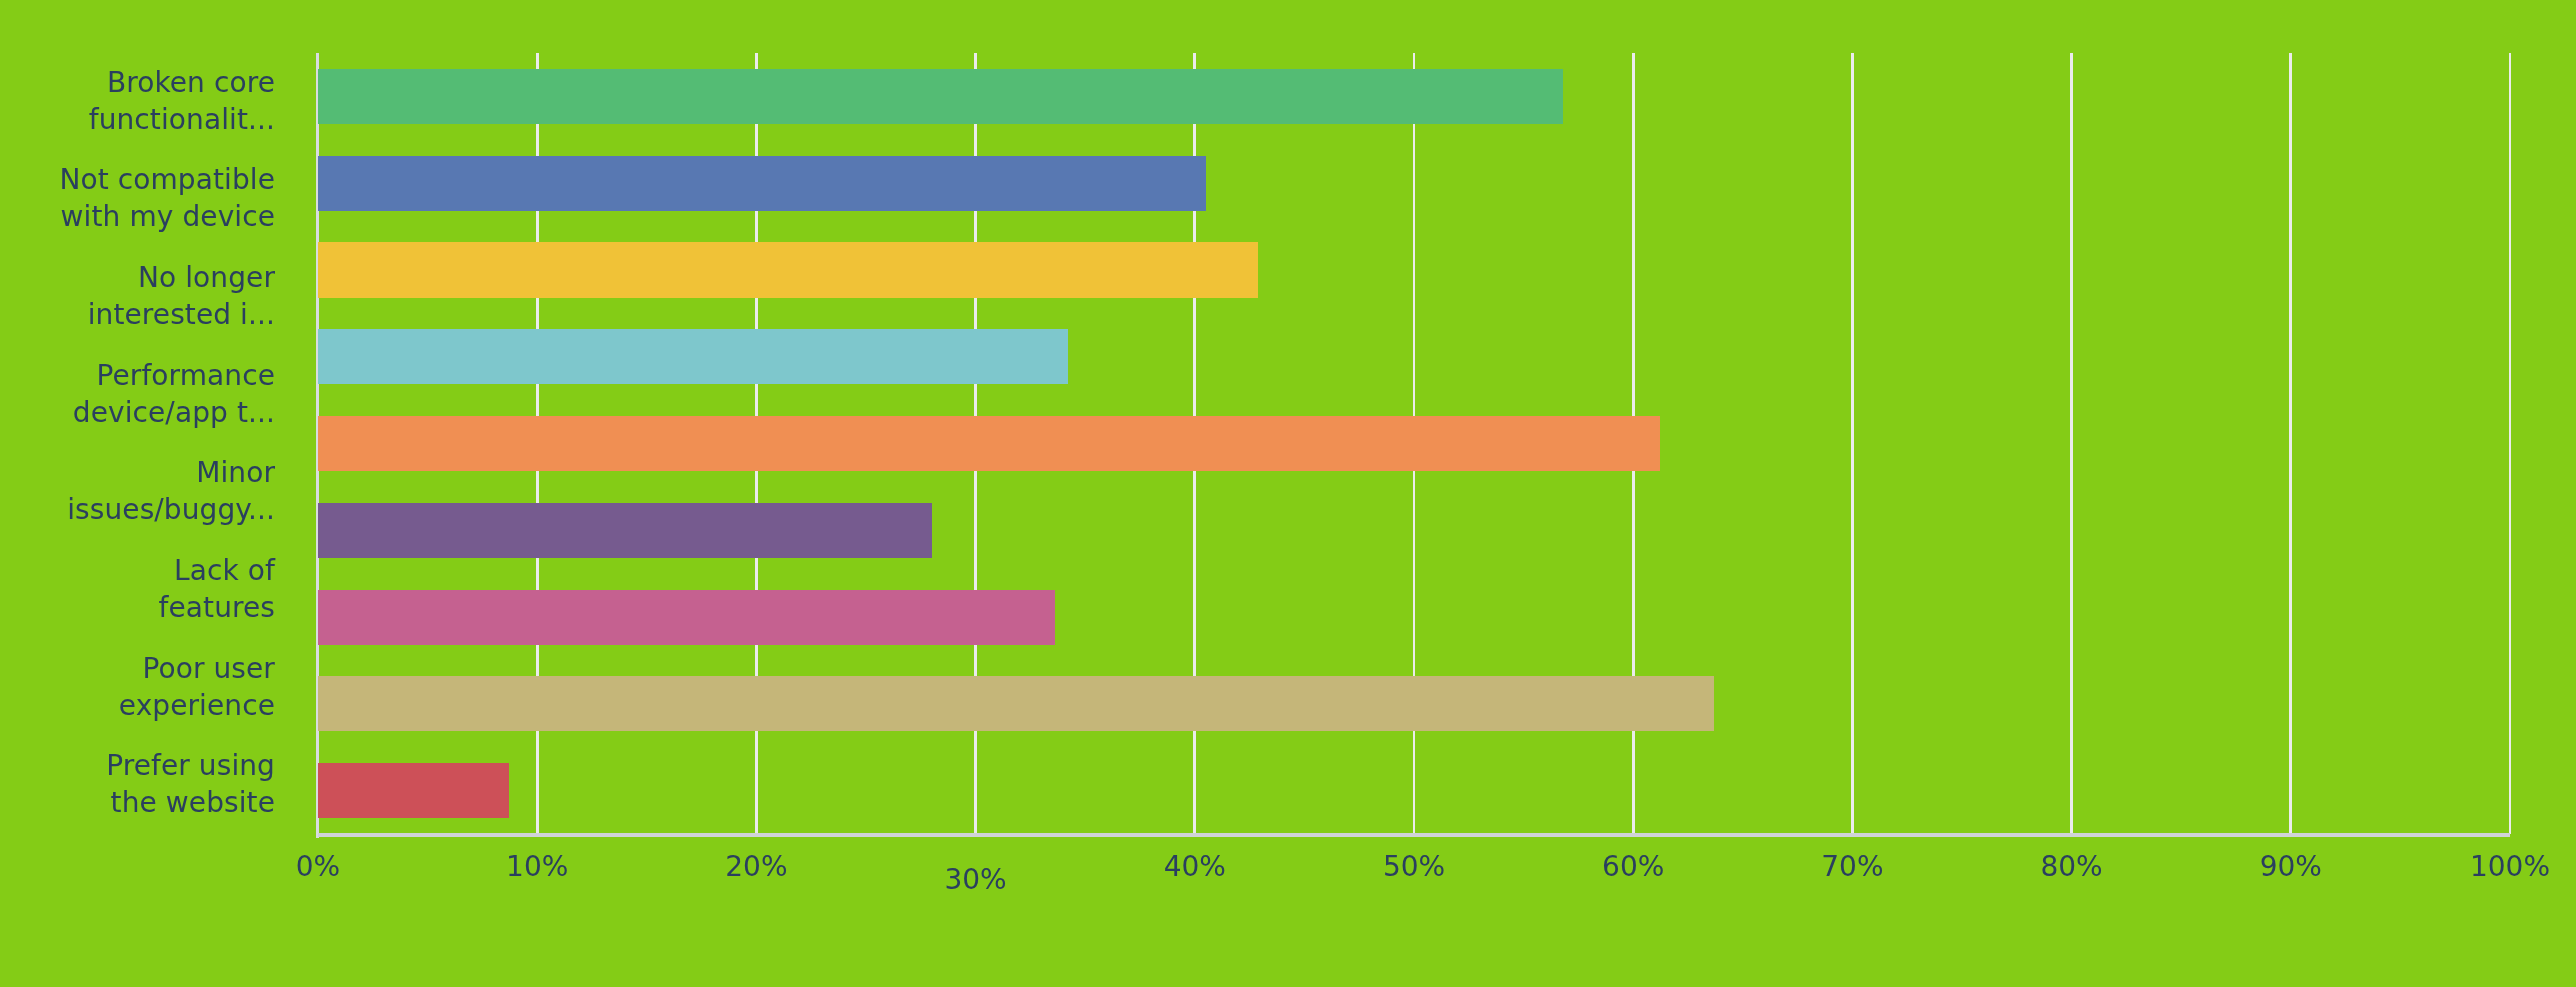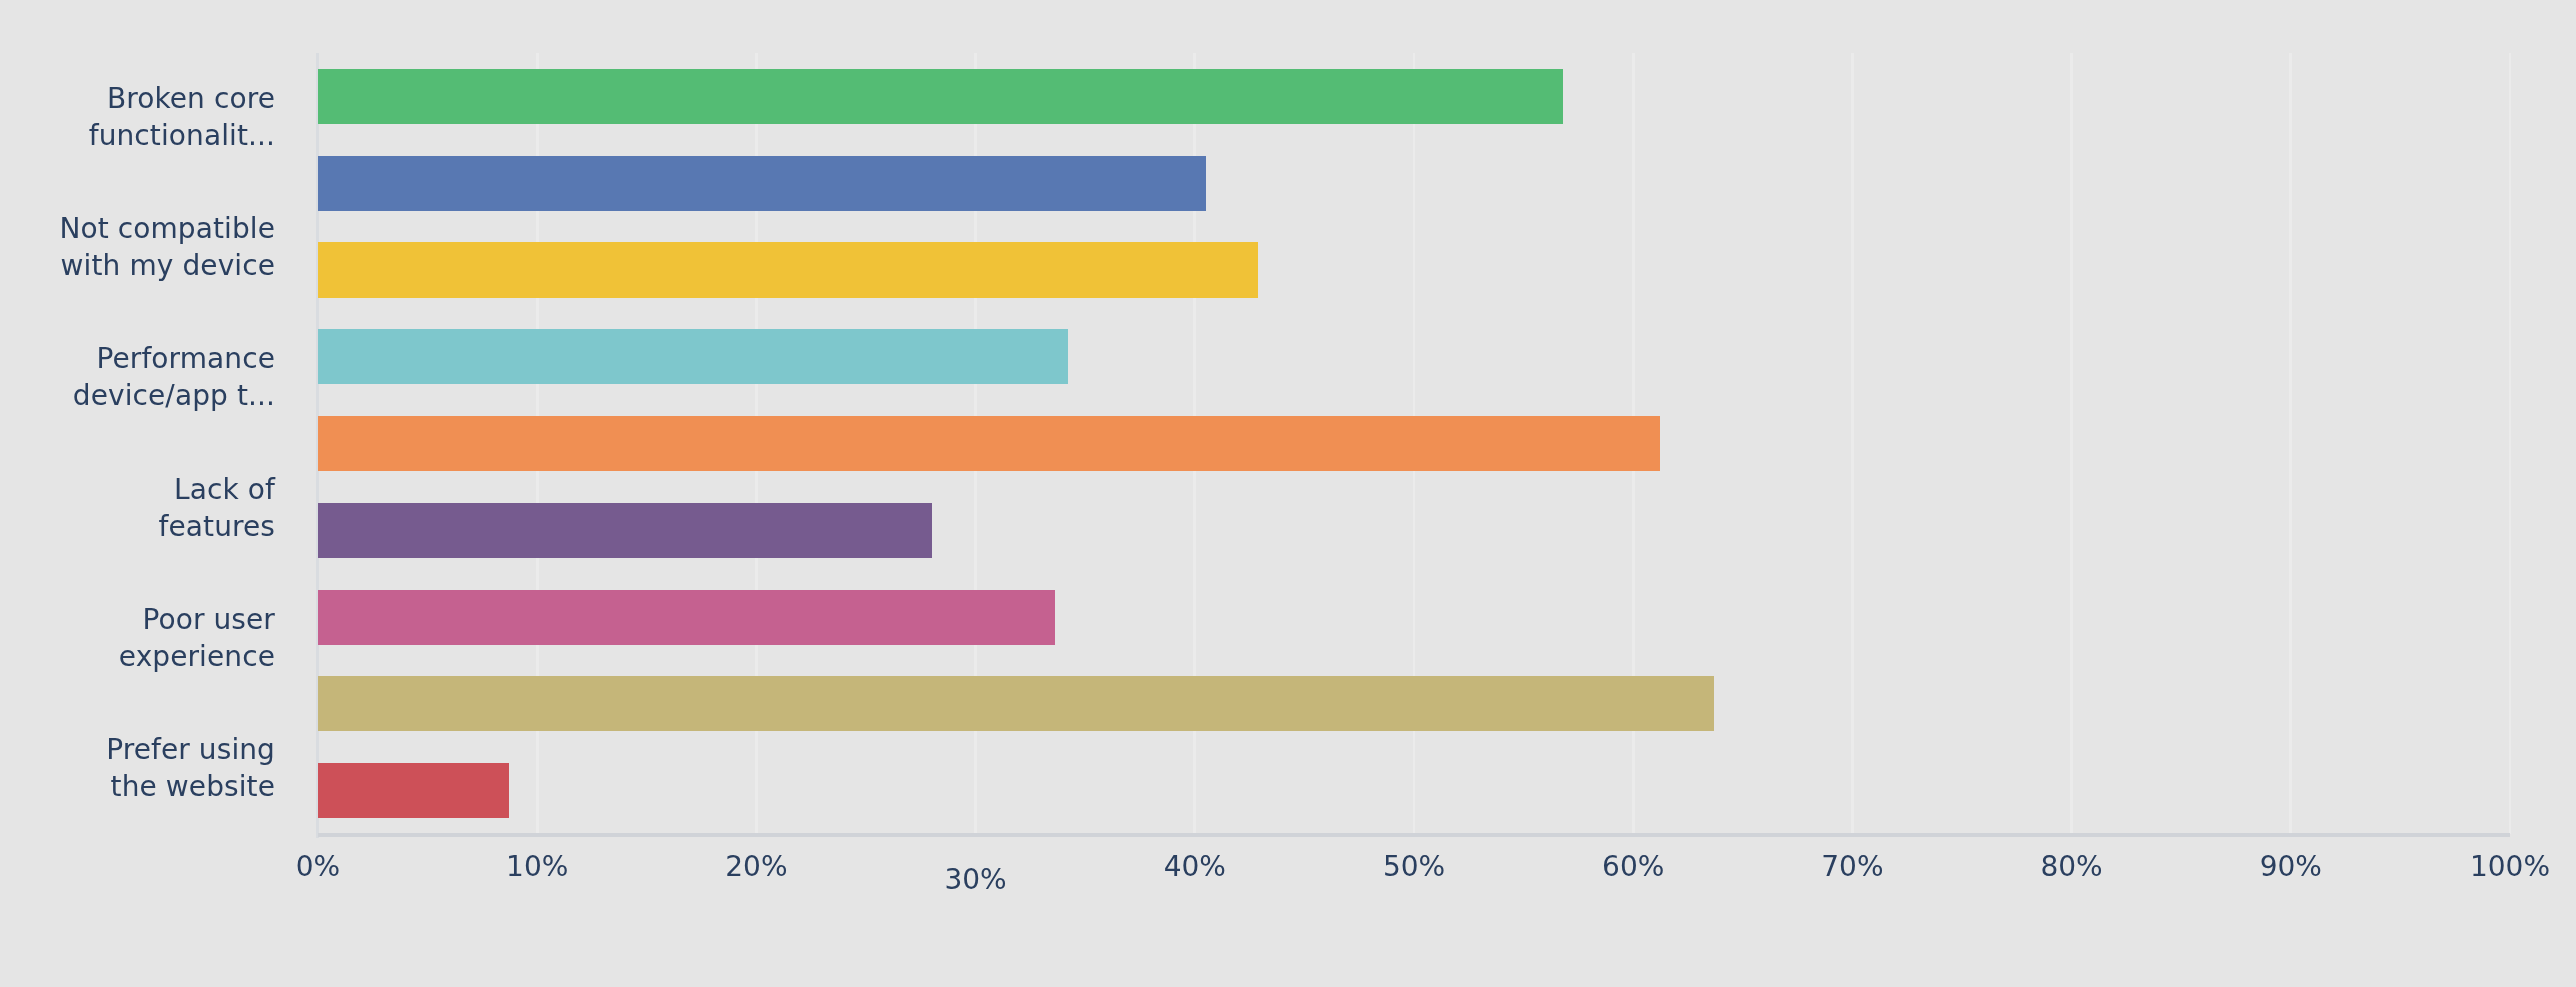--- a/index.html
+++ b/index.html
@@ -8,21 +8,21 @@
     background: #ffffff;
     width: 2576px; height: 987px;
     overflow: hidden;
     font-family: "DejaVu Sans", "Liberation Sans", sans-serif;
   }
 
   #chart-root {
     position: relative;
     width: 2576px;
     height: 987px;
-    background: #e5e5e5;
+    background: #84cc16;
   }
 
   
   
   #plot-wrap {
     position: absolute;
     left: 0; top: 0;
     width: 2576px; height: 987px;
   }
 
@@ -124,22 +124,26 @@
 <body>
 
 <div id="chart-root">
   <div id="plot-wrap">
 
     <div class="y-axis-labels">
       <div class="y-tick">Broken core
 functionalit...</div>
       <div class="y-tick">Not compatible
 with my device</div>
+      <div class="y-tick">No longer
+interested i...</div>
       <div class="y-tick">Performance
 device/app t...</div>
+      <div class="y-tick">Minor
+issues/buggy...</div>
       <div class="y-tick">Lack of
 features</div>
       <div class="y-tick">Poor user
 experience</div>
       <div class="y-tick">Prefer using
 the website</div>
     </div>
 
     <div id="y-axis-line"></div>
 

